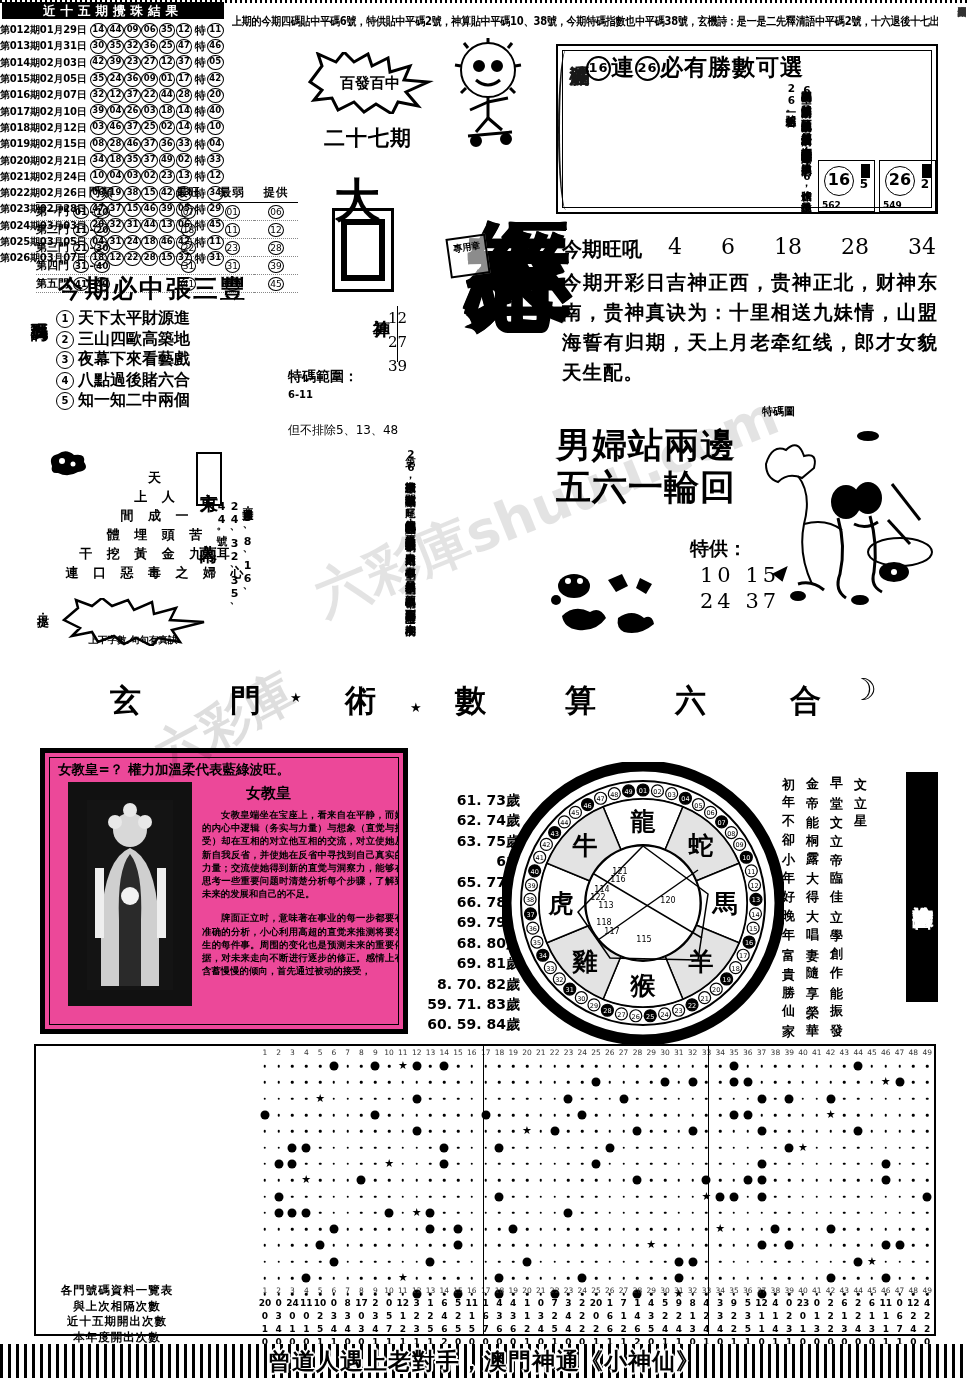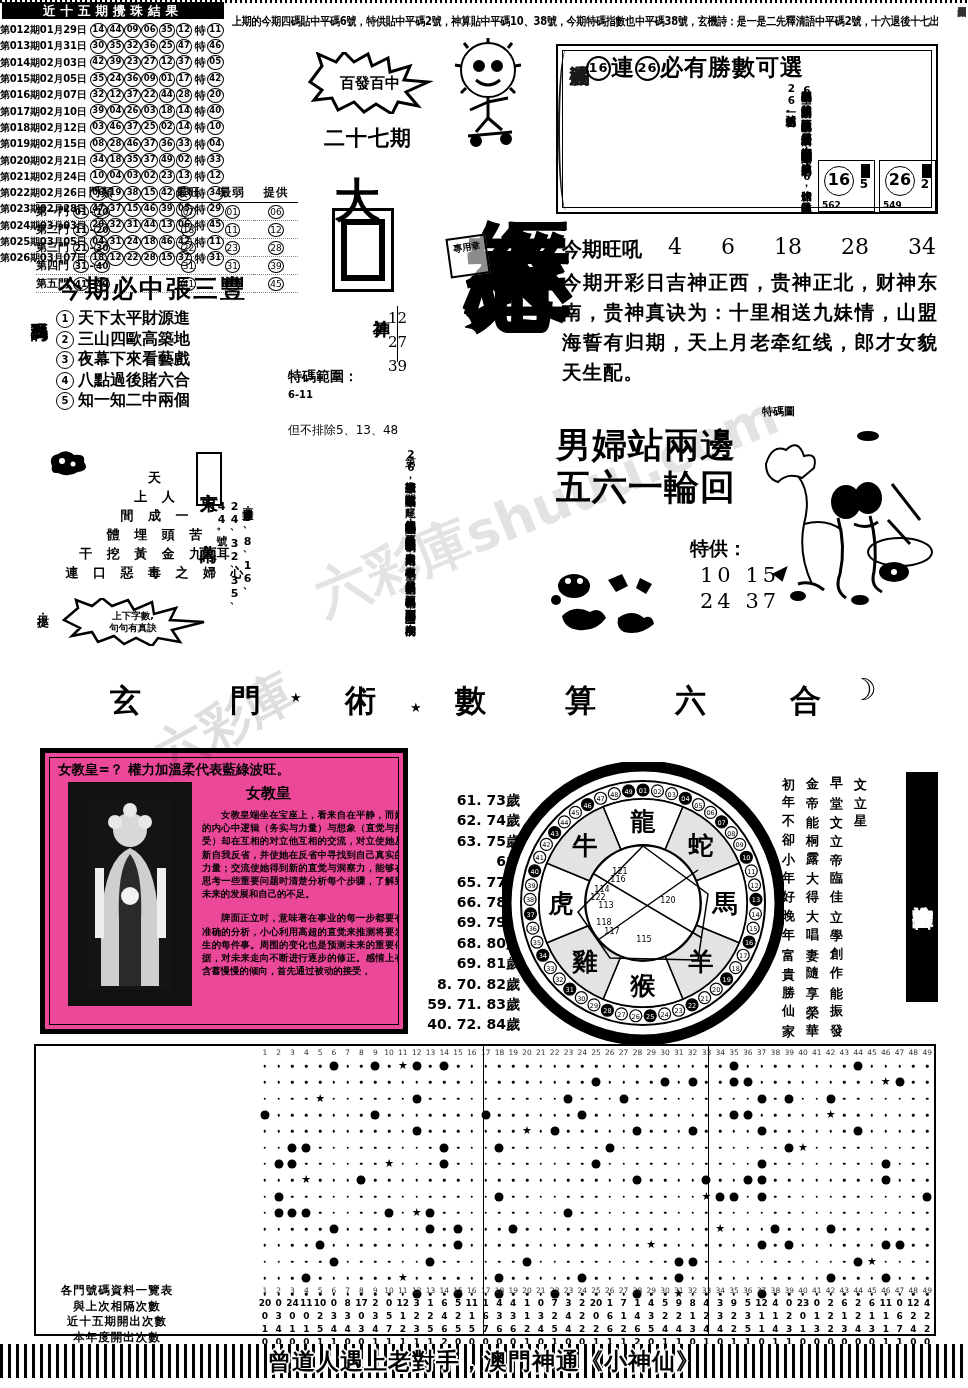--- a/index.html
+++ b/index.html
@@ -113,22 +113,22 @@
      writing-mode:vertical-rl;text-orientation:upright;
      font-size:11px;font-weight:bold;line-height:13px;}
 
   
   .pyr{position:absolute;left:62px;top:468px;width:190px;text-align:center;}
   .pyr div{font-size:13px;line-height:19px;letter-spacing:5px;
      font-family:"DejaVu Serif",serif;font-weight:bold;}
   .hintburst{position:absolute;left:58px;top:598px;width:150px;height:48px;}
   .hintlbl{position:absolute;left:36px;top:606px;font-size:12px;font-weight:bold;
      writing-mode:vertical-rl;text-orientation:upright;height:36px;line-height:14px;}
-  .hintburst .t{position:absolute;inset:0;display:flex;flex-direction:column;
-     align-items:center;justify-content:center;font-size:9.5px;font-weight:bold;
+  .hintburst .t{position:absolute;inset:0;display:flex;flex-direction:row;
+     align-items:flex-end;justify-content:center;font-size:9.5px;font-weight:bold;
      line-height:12px;}
   .inkblot{position:absolute;left:44px;top:448px;width:50px;height:30px;}
 
   
   .rbox{position:absolute;left:556px;top:44px;width:382px;height:170px;
      border:2px solid #000;box-sizing:border-box;}
   .rbox-inner{position:absolute;inset:4px;border:1px solid #000;}
   .rtitle{position:absolute;left:586px;top:52px;height:28px;
      font-size:23px;font-weight:bold;white-space:nowrap;letter-spacing:1px;}
   .rtitle .cir{display:inline-block;width:21px;height:21px;line-height:19px;
@@ -551,21 +551,21 @@
       <div>62. 74歲</div>
       <div>63. 75歲</div>
       <div>6歲</div>
       <div>65. 77歲</div>
       <div>66. 78歲</div>
       <div>69. 79歲</div>
       <div>68. 80歲</div>
       <div>69. 81歲</div>
       <div>8. 70. 82歲</div>
       <div>59. 71. 83歲</div>
-      <div>40. 72. 84歲</div>
+      <div>60. 59. 84歲</div>
     </div>
 
   <div class="wheel">
     <svg viewBox="0 0 282 282">
       <circle cx="141" cy="141" r="137" fill="#fff" stroke="#000" stroke-width="11"></circle>
       <circle cx="141" cy="141" r="122" fill="#fff" stroke="#000" stroke-width="2"></circle>
       <circle cx="141" cy="141" r="104" fill="#fff" stroke="#000" stroke-width="2"></circle>
       <circle cx="141" cy="141" r="58" fill="#fff" stroke="#000" stroke-width="3"></circle>
       <g id="wheel-sectors">
           <path d="M118.8043609228248 87.41498711434537 L101.20092303403067 44.91652861882618 A104 104 0 0 1 180.79907696596933 44.91652861882618 L163.1956390771752 87.41498711434537 A58 58 0 0 0 118.8043609228248 87.41498711434537Z" fill="#fff" stroke="#000" stroke-width="1.5"></path>

